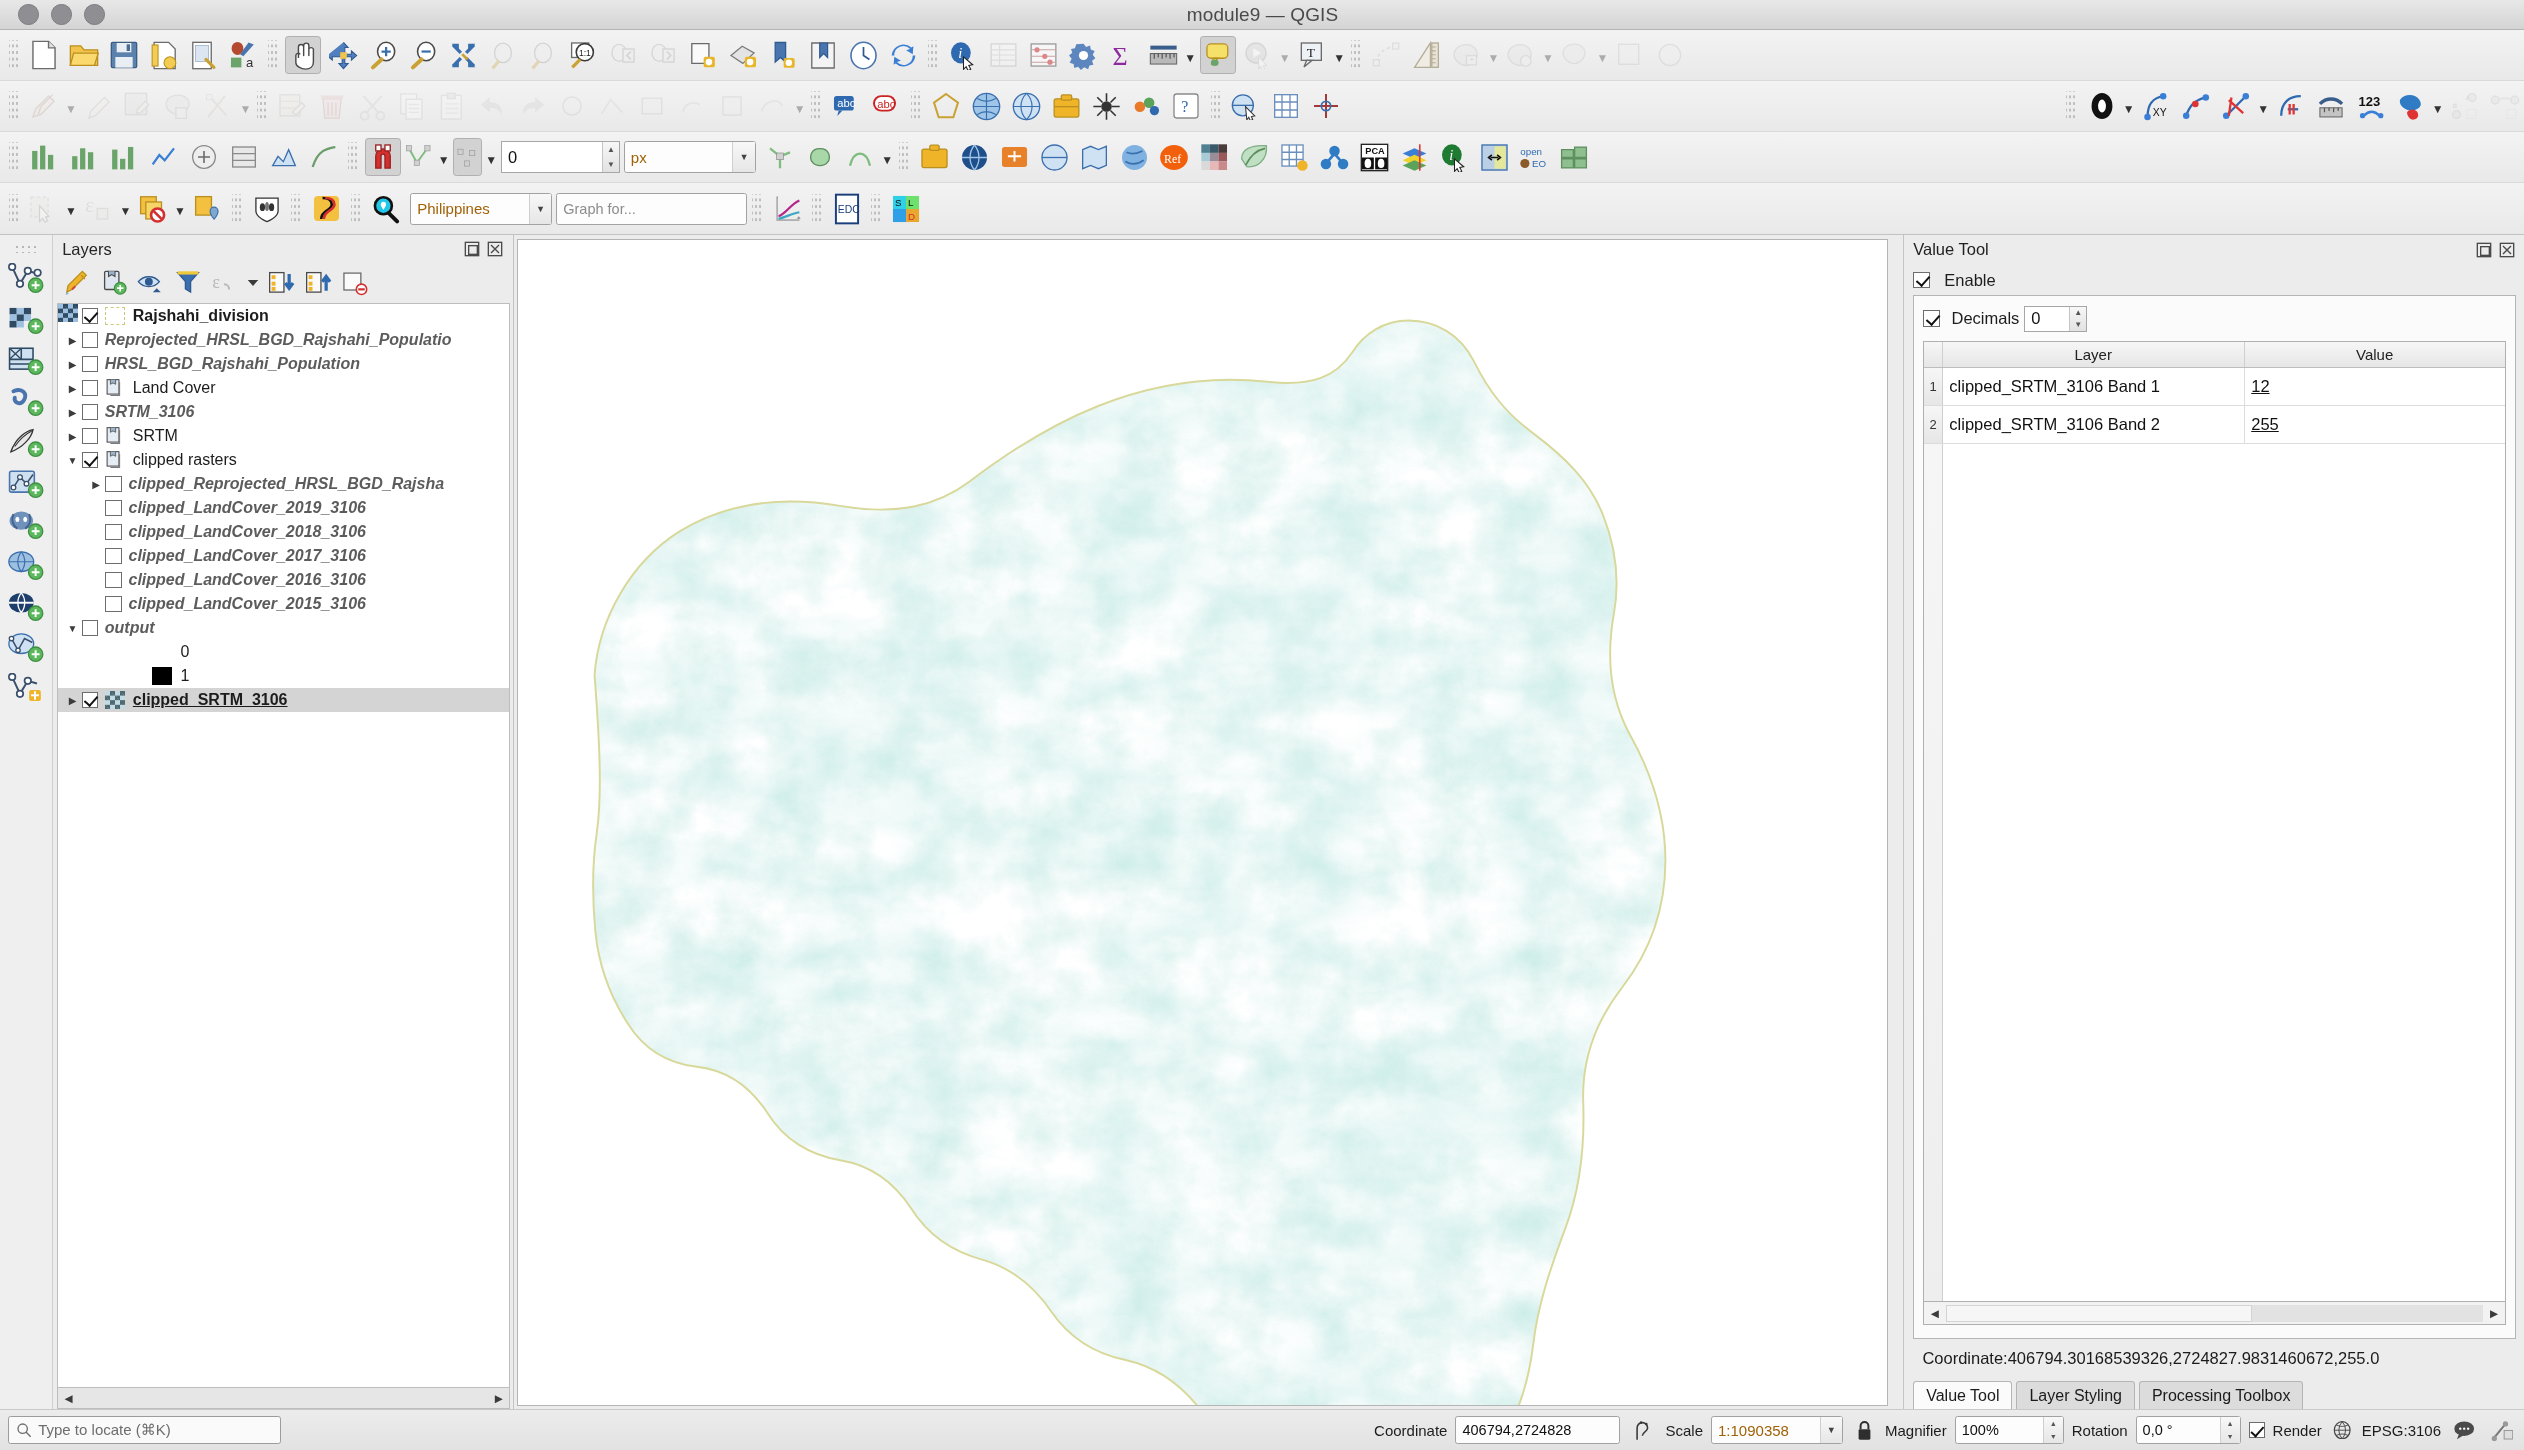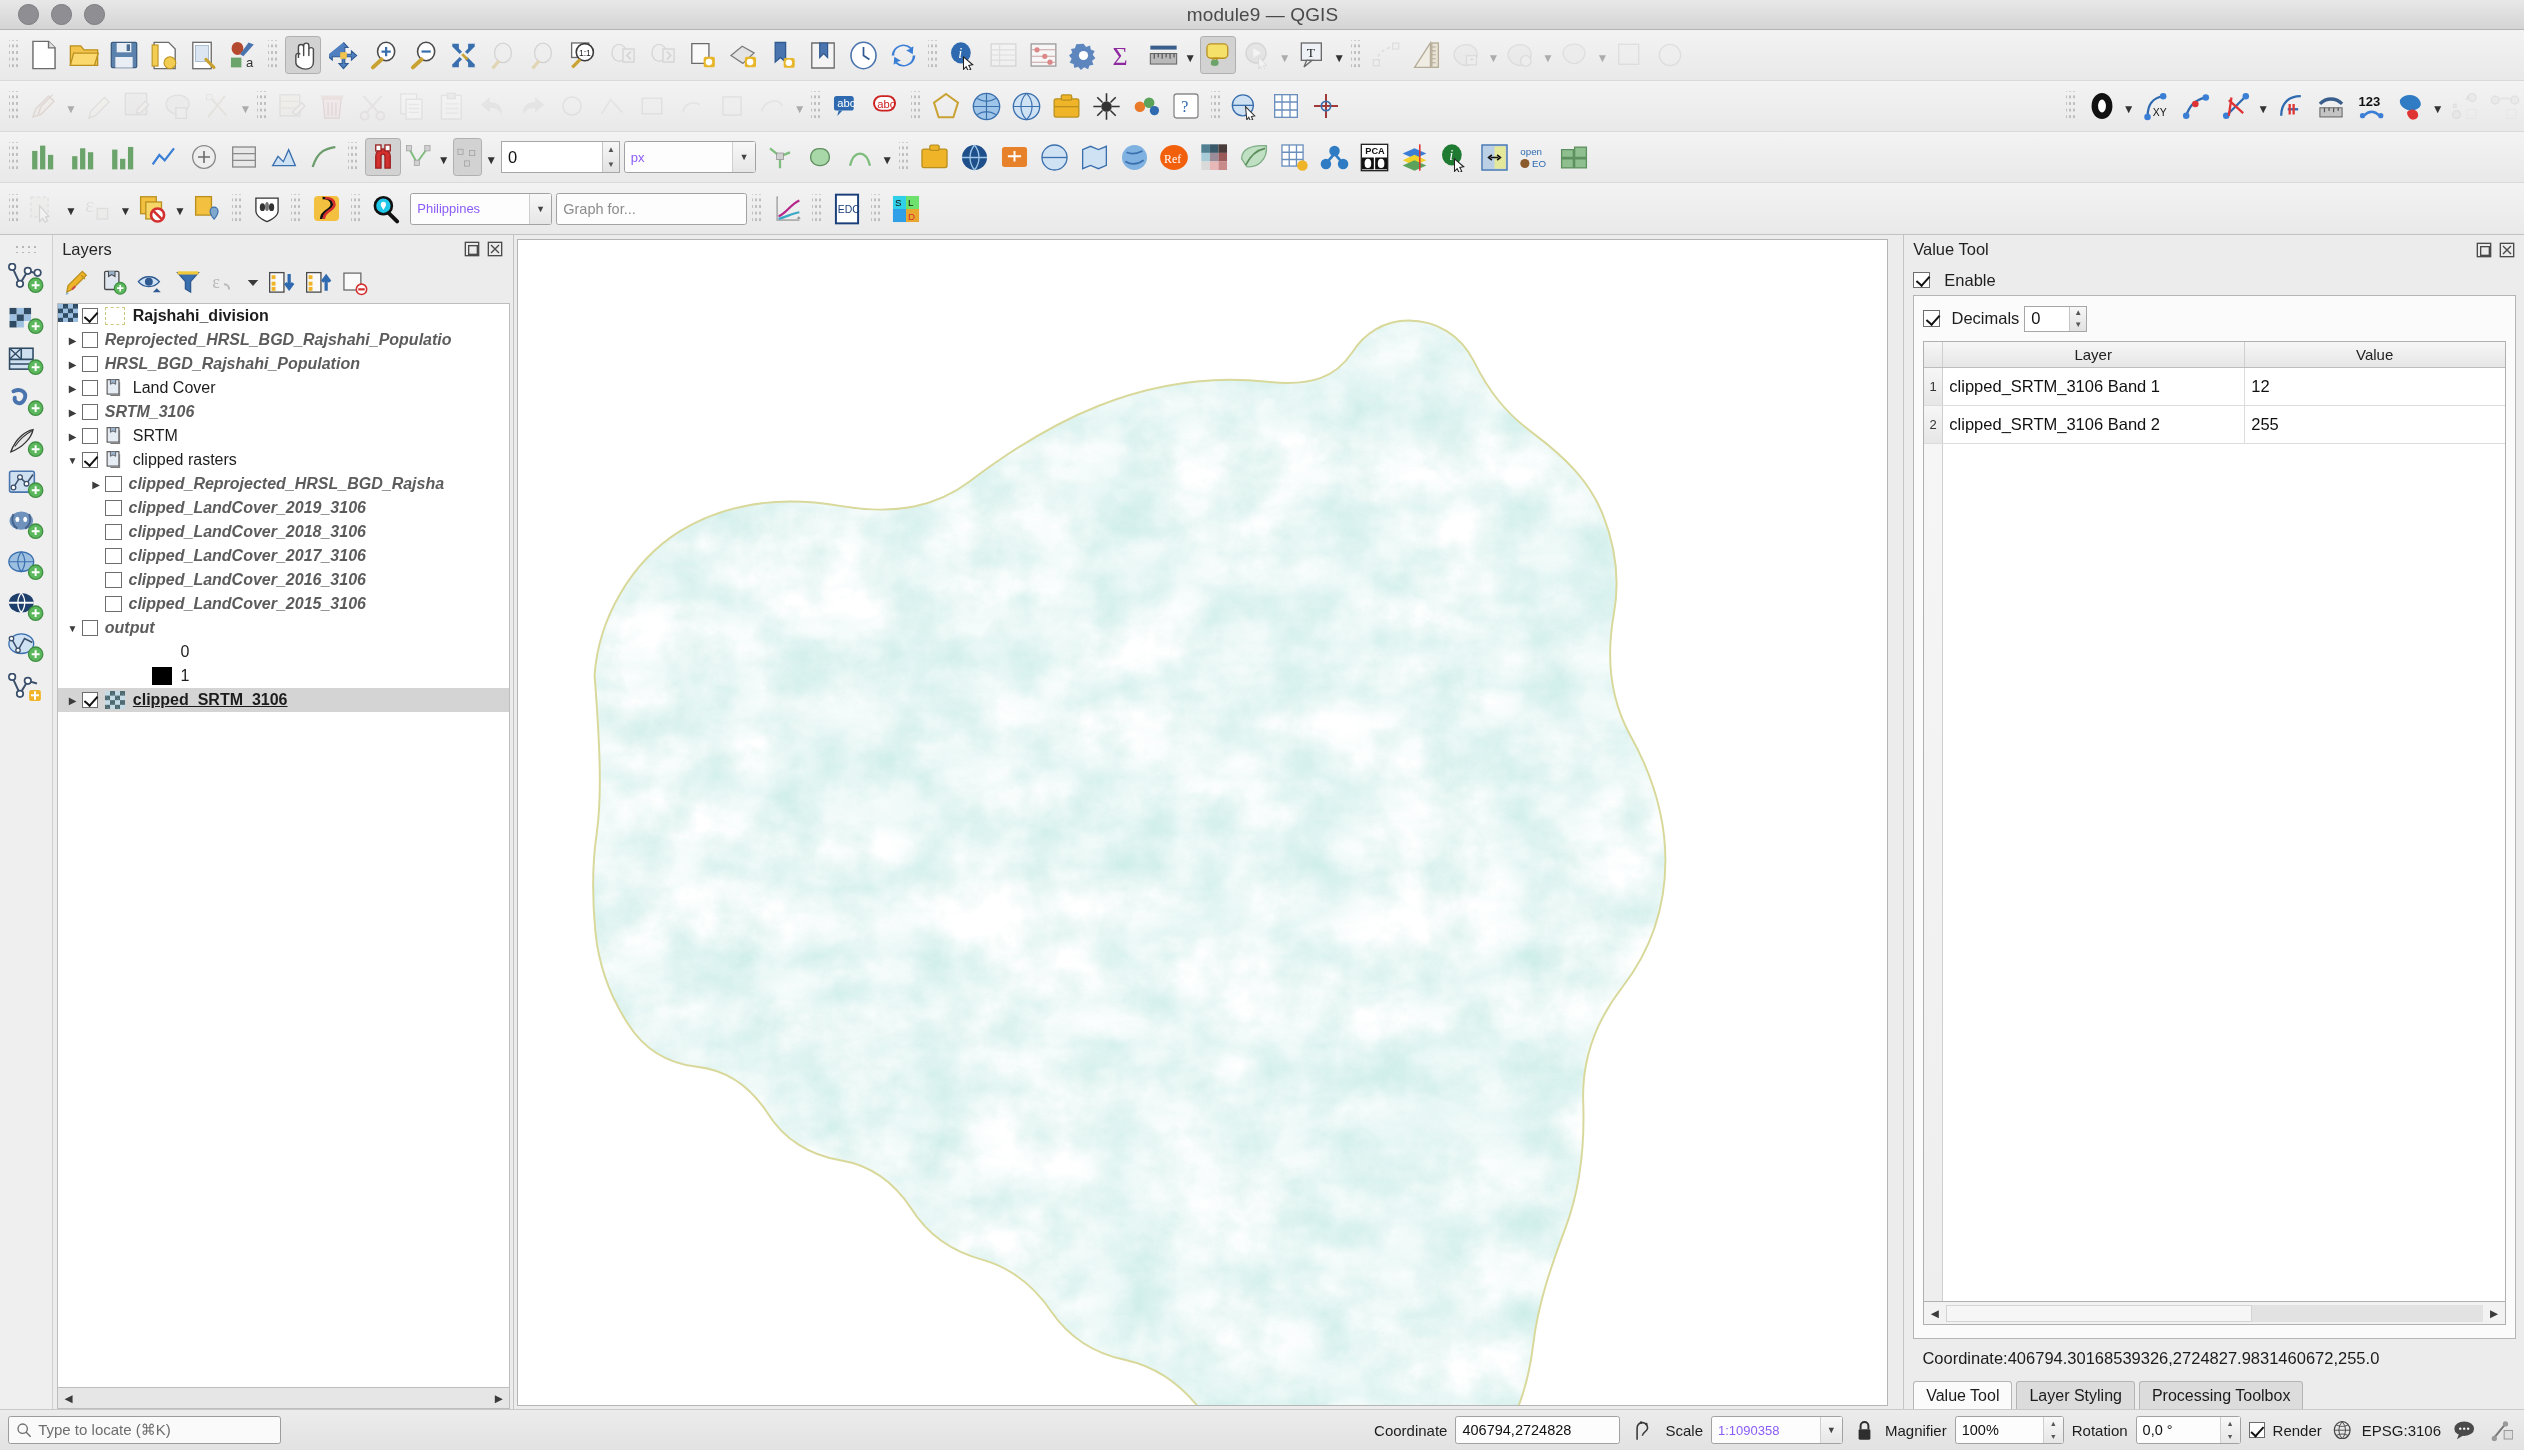--- a/index.html
+++ b/index.html
@@ -165,21 +165,21 @@
   .vthead{ display:flex; height:26px; background:linear-gradient(to bottom,#f6f6f6,#e6e6e6); border-bottom:0.7px solid #bdbdbd;}
   .vthead .num{ width:18.4px; flex:0 0 18.4px; border-right:0.7px solid #cfcfcf;}
   .vthead .c1{ flex:1 1 auto; text-align:center; font-size:15px; color:#222; line-height:26px; border-right:0.7px solid #cfcfcf;}
   .vthead .c2{ width:260px; flex:0 0 260px; text-align:center; font-size:15px;color:#222; line-height:26px;}
   .vtrow{ display:flex; height:38px; border-bottom:0.7px solid #dcdcdc; }
   .vtrow .num{ width:18.4px;flex:0 0 18.4px;background:linear-gradient(to bottom,#f6f6f6,#e6e6e6);
                border-right:0.7px solid #cfcfcf; font-size:13px; color:#333;
                display:flex;align-items:center;justify-content:center;}
   .vtrow .c1{ flex:1 1 auto; font-size:16.5px; color:#111; display:flex;align-items:center;padding-left:6.6px;
               border-right:0.7px solid #dcdcdc;}
-  .vtrow .c2{ width:260px;flex:0 0 260px;font-size:16.5px;color:#111;display:flex;align-items:center;padding-left:6.6px;}
+  .vtrow .c2{ width:260px;flex:0 0 260px;font-size:16.5px;color:#111;display:flex;align-items:center;padding-left:6.6px;text-decoration:underline;}
   .vtfill{ flex:1 1 auto; display:flex; }
   .vtfill .num{ width:18.4px;flex:0 0 18.4px;background:linear-gradient(to bottom,#f6f6f6,#eee);border-right:0.7px solid #cfcfcf;}
   .hscroll{
     height:22.4px; border:0.7px solid #b0b0b0; border-top:none; background:#f2f2f2;
     display:flex; align-items:center; justify-content:space-between; padding:0 2px; margin-bottom:4px;
   }
   .hsbar{ flex:1 1 auto; height:17px; margin:0 2.6px; background:#e2e2e2; position:relative; }
   .hsbar i{ position:absolute; left:0; top:0; bottom:0; width:57%; background:#f6f6f6; border:0.7px solid #d4d4d4;}
   .coordline{ font-size:16.5px; color:#1b1b1b; padding:10.5px 9.2px 6.6px 9.2px; }
   .bottomtabs{ display:flex; align-items:flex-end; height:34px; padding:0 9.2px 0 9.2px; gap:4px;}
@@ -195,21 +195,21 @@
   }
   .locator{
     width:273px;height:28px;background:#fafafa;border:0.7px solid #9c9c9c;border-radius:2.6px;
     display:flex;align-items:center;padding:0 6.6px;gap:6.6px;color:#6d6d6d;font-size:15px;
   }
   .sb-field{
     height:28px;background:#fdfdfd;border:0.7px solid #a2a2a2;border-radius:2.6px;
     display:flex;align-items:center;padding:0 6px;font-size:14.5px;color:#111;
   }
   .sb-combo{ display:flex; height:28px; border:0.7px solid #a2a2a2; border-radius:2.6px; background:#fdfdfd; }
-  .sb-combo .val{ display:flex;align-items:center;padding:0 6px;font-size:13px;color:#8b5cf6;}
+  .sb-combo .val{ display:flex;align-items:center;padding:0 6px;font-size:15px;color:#a16207;}
   .sb-combo .arw{ width:22.4px;border-left:0.7px solid #cfcfcf;display:flex;align-items:center;justify-content:center;
                   font-size:9.2px;color:#444;background:linear-gradient(to bottom,#f8f8f8,#e6e6e6);}
   .sb-spin{ display:flex; height:28px; border:0.7px solid #a2a2a2; border-radius:2.6px; background:#fdfdfd; }
   .sb-spin .val{ display:flex;align-items:center;padding:0 6px;font-size:14.5px;color:#111;}
   .sb-spin .arws{ width:20px;border-left:0.7px solid #cfcfcf;display:flex;flex-direction:column;
                   background:linear-gradient(to bottom,#f8f8f8,#e6e6e6);}
   .sb-spin .arws div{ flex:1;display:flex;align-items:center;justify-content:center;font-size:7.2px;color:#555;}
   .sb-cb{ width:16px;height:16px;border:1.1px solid #6d6d6d;background:#fff;position:relative;}
   .sb-cb.on::after{ content:"";position:absolute;left:4.6px;top:0.7px;width:5.3px;height:10.5px;
                     border:solid #111;border-width:0 2px 2px 0;transform:rotate(42deg);}

